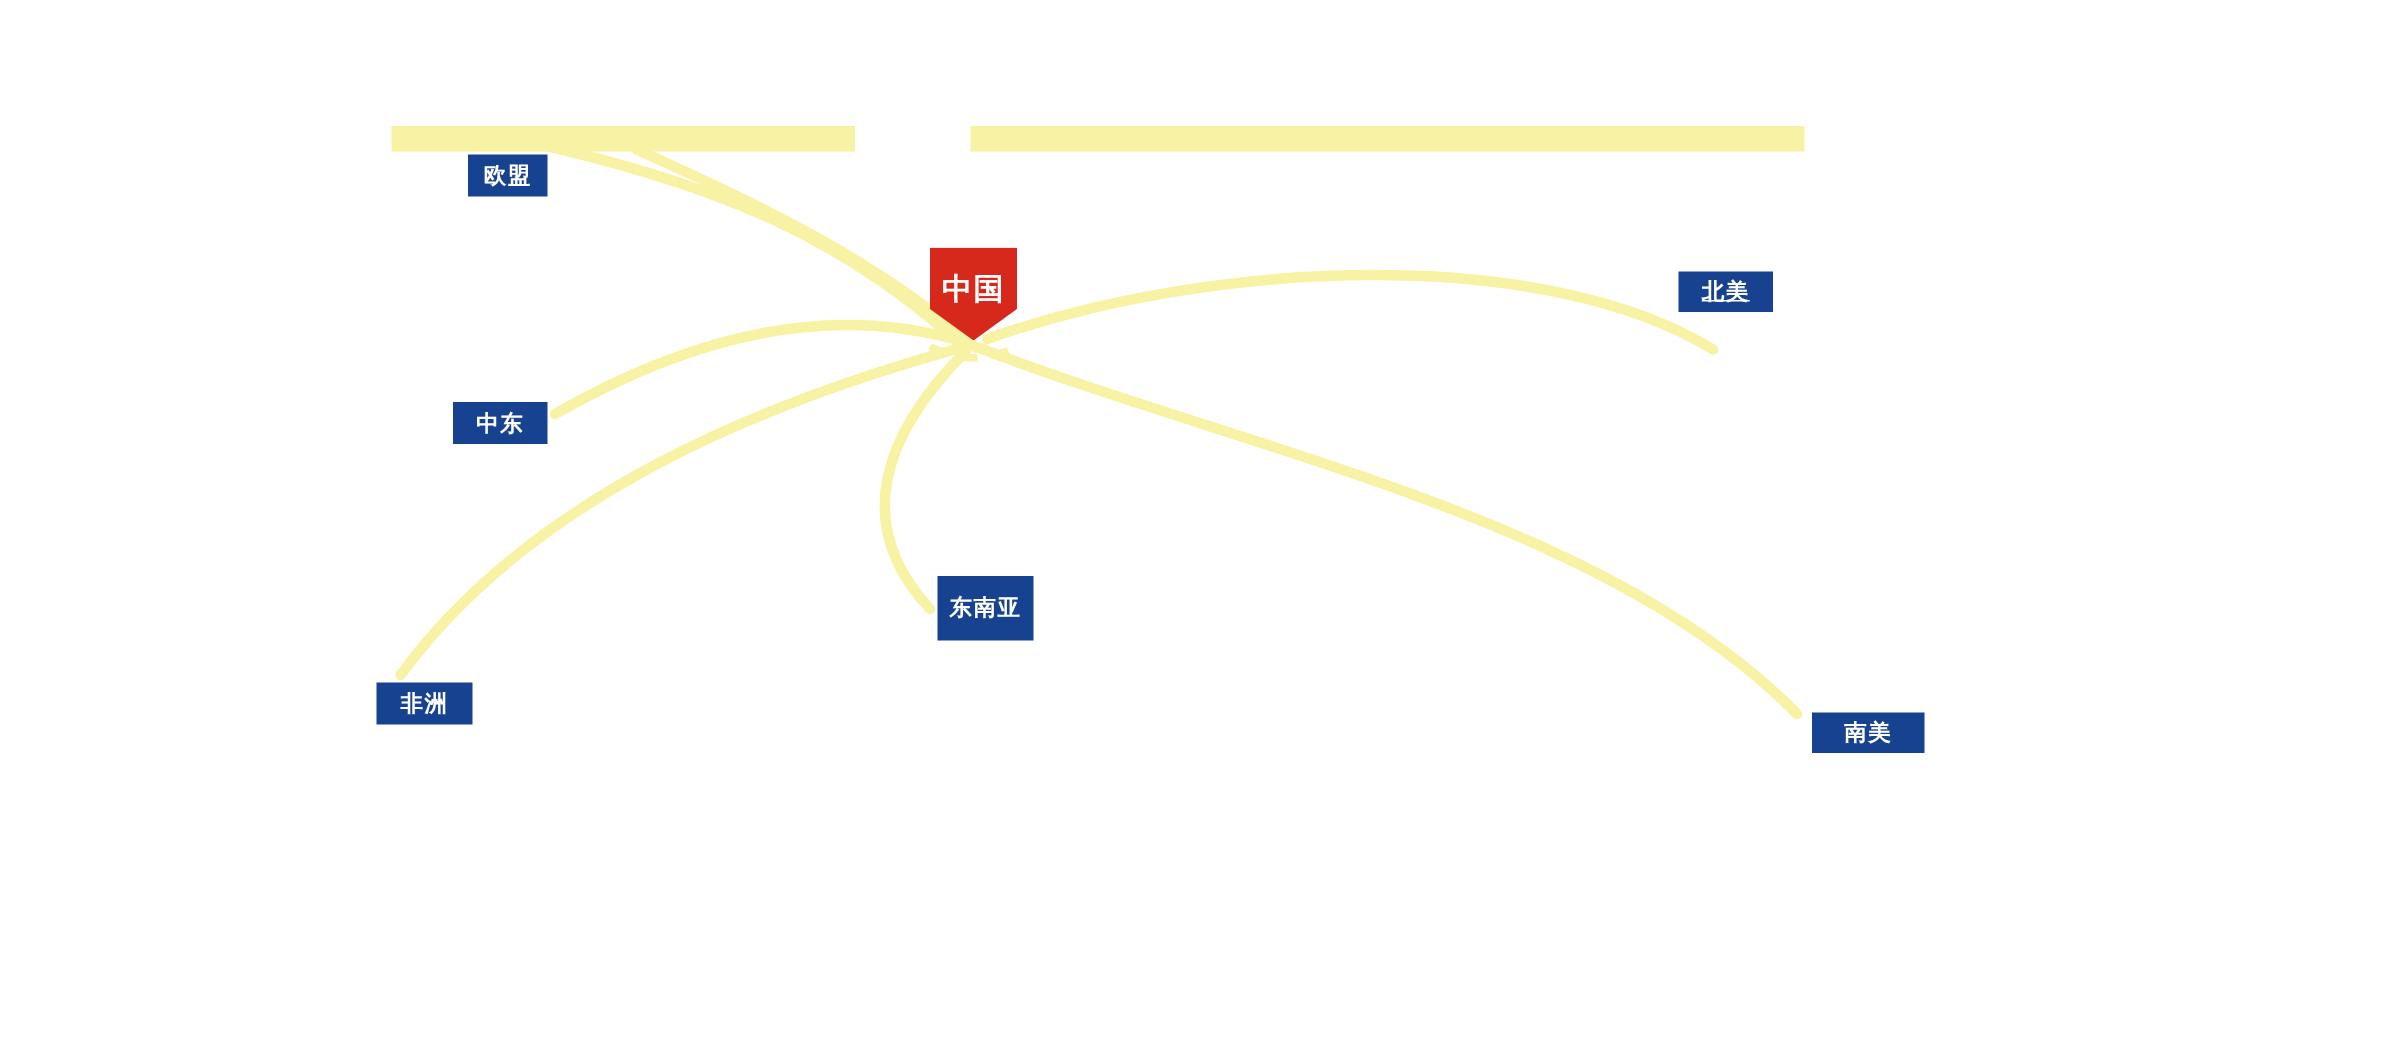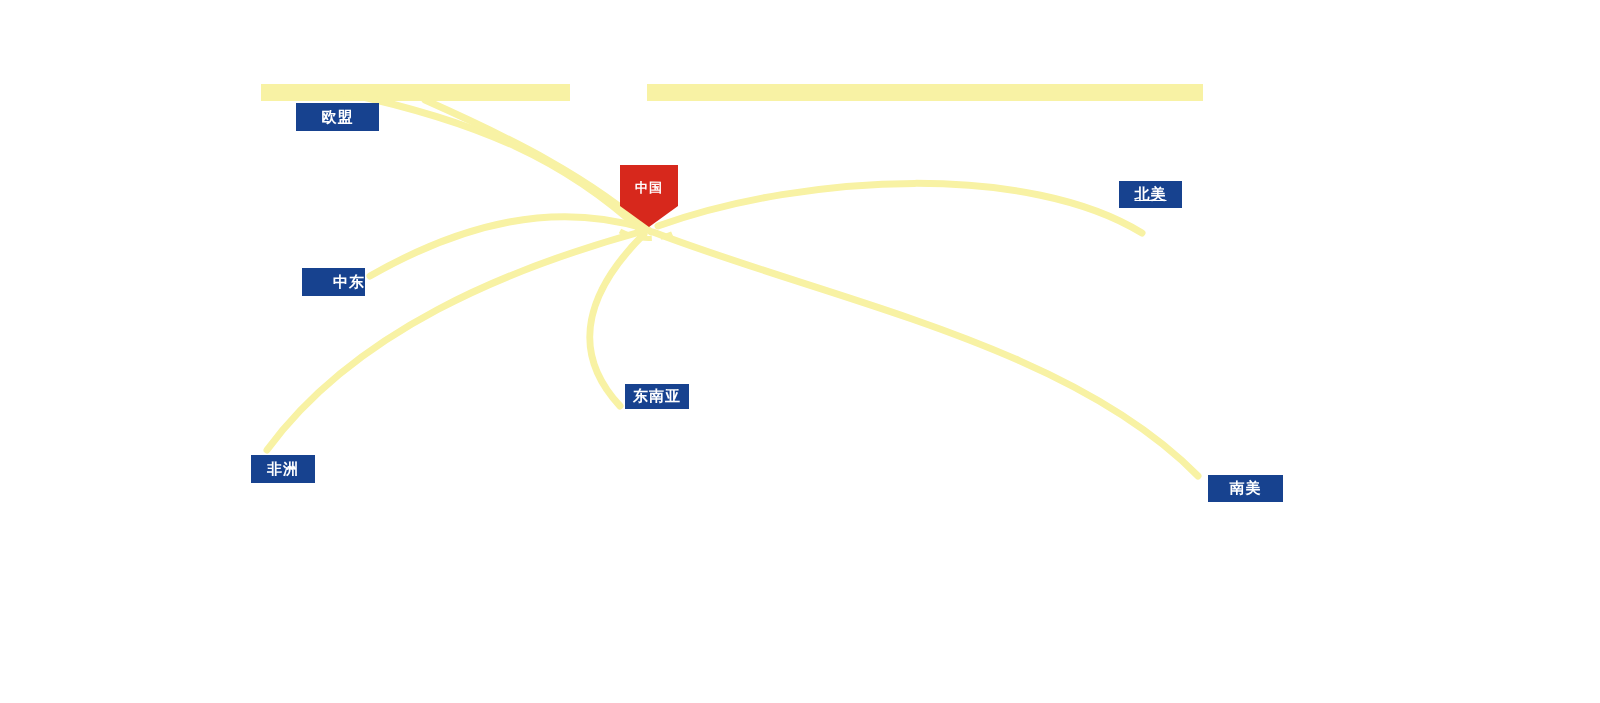--- a/index.html
+++ b/index.html
@@ -34,21 +34,21 @@
     box-sizing: border-box;
   }
   .center-pin {
     position: absolute;
     left: 620px;
     top: 165px;
     width: 58px;
     height: 62px;
     background: var(--center-bg, #D7281C);
     color: var(--center-text, #ffffff);
-    font-size: 13px;
+    font-size: 20px;
     font-weight: bold;
     text-align: center;
     padding-top: 14px;
     letter-spacing: 1px;
     box-sizing: border-box;
     clip-path: polygon(0 0, 100% 0, 100% 66%, 50% 100%, 0 66%);
   }
 </style>
 </head>
 <body>
@@ -70,33 +70,33 @@
       <path d="M 644 234 C 588 290, 568 350, 620 406"></path>
     </g>
 
     <path d="M 620 231 Q 649 246 678 231" fill="none" stroke="var(--route, #F8F2A4)" stroke-width="5" stroke-dasharray="12 9"></path>
   </svg>
 
   <div class="center-pin">
     <span>中国</span>
   </div>
 
-  <div class="region-label" style="left:296px; top:103px; width:83px; height:28px;">
+  <div class="region-label" style="left:312px; top:103px; width:53px; height:28px;">
     <span>欧盟</span>
   </div>
 
   <div class="region-label" style="left:1119px; top:181px; width:63px; height:27px;text-decoration:underline;">
     <span>北美</span>
   </div>
 
-  <div class="region-label" style="left:302px; top:268px; width:63px; height:28px;justify-content:flex-end;">
+  <div class="region-label" style="left:302px; top:268px; width:63px; height:28px;">
     <span>中东</span>
   </div>
 
-  <div class="region-label" style="left:625px; top:384px; width:64px; height:25px;">
+  <div class="region-label" style="left:625px; top:384px; width:64px; height:43px;">
     <span>东南亚</span>
   </div>
 
   <div class="region-label" style="left:251px; top:455px; width:64px; height:28px;">
     <span>非洲</span>
   </div>
 
   <div class="region-label" style="left:1208px; top:465px; width:75px; height:27px;margin-top:10px;">
     <span>南美</span>
   </div>

